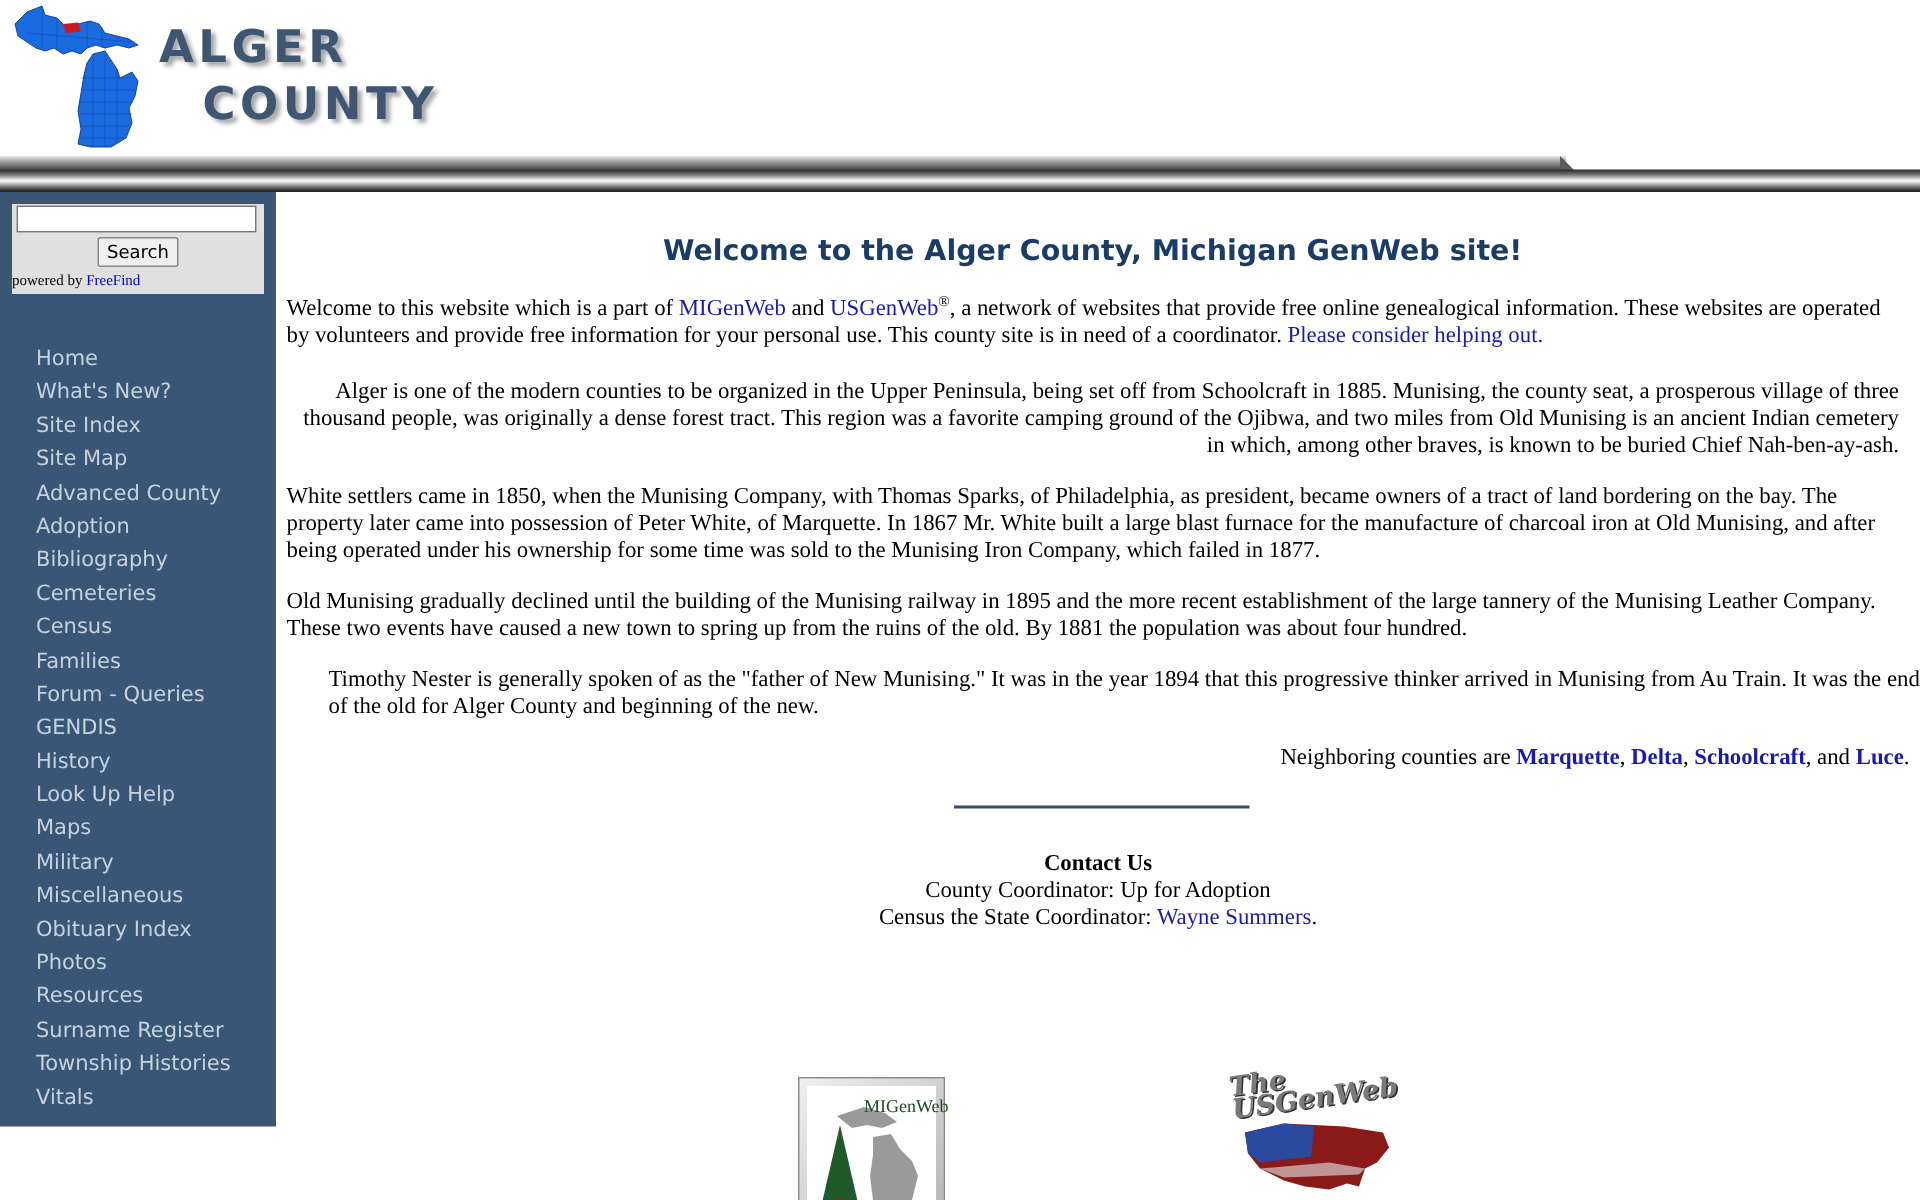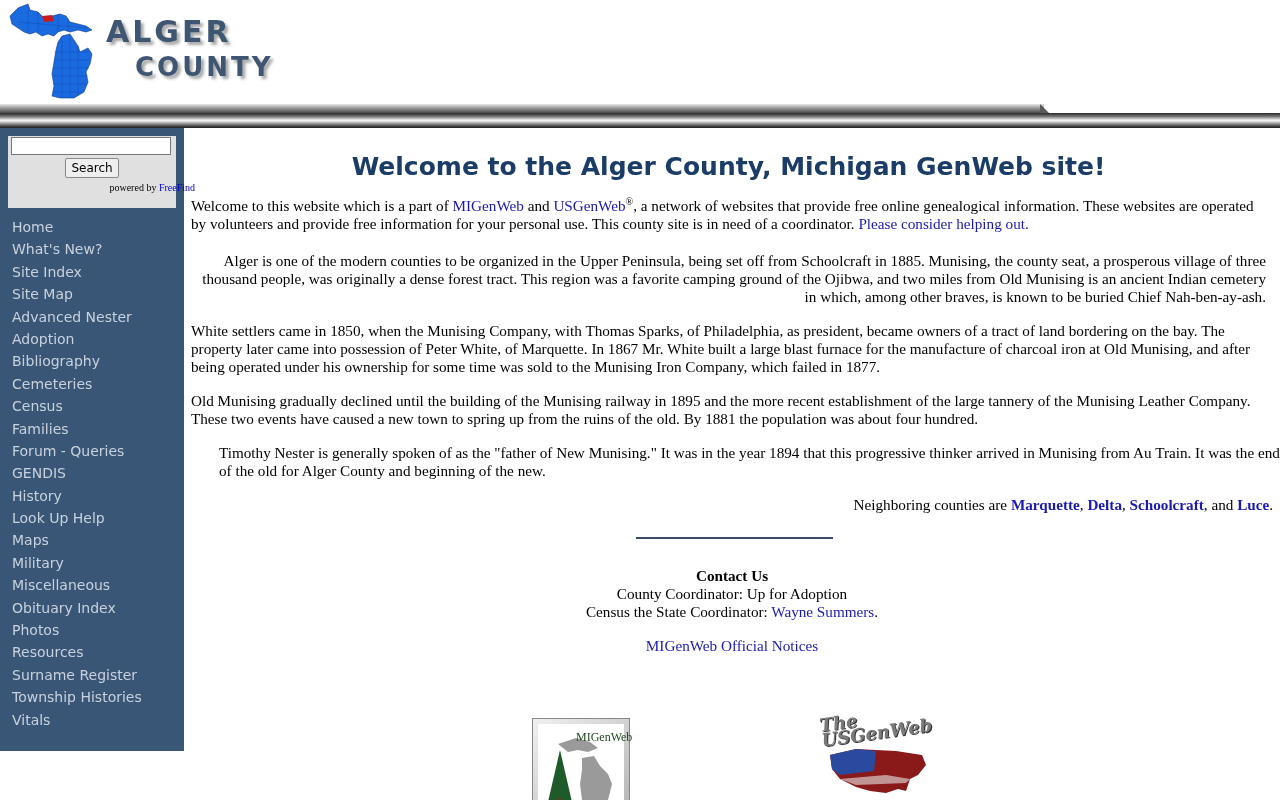--- a/index.html
+++ b/index.html
@@ -3,44 +3,44 @@
 <meta charset="utf-8">
 <style>
   html, body { margin: 0; padding: 0; background: #ffffff; }
   body { width: 1280px; height: 800px; overflow: hidden; position: relative; font-family: "Liberation Serif", serif; }
 
   
   .header { position: absolute; left: 0; top: 0; width: 1088px; height: 104px; background: #fff; }
   .logo-map { position: absolute; left: 8px; top: 2px; width: 90px; height: 98px; }
   .logo-text { position: absolute; font-family: "DejaVu Sans", sans-serif; font-weight: bold; color: #3e5672; letter-spacing: 3px; text-shadow: 3px 3px 3px #a8a8a8; }
   .logo-text.alger { left: 106px; top: 14px; font-size: 30px; }
-  .logo-text.county { left: 135px; top: 52px; font-size: 26px; }
+  .logo-text.county { left: 135px; top: 52px; font-size: 30px; }
 
   
   .bar-top { position: absolute; left: 0; top: 104px; width: 1044px; height: 10px;
     background: linear-gradient(#e8e8e8, #9a9a9a 40%, #3a3a3a); }
   .bar-slant { position: absolute; left: 1040px; top: 104px; width: 0; height: 0;
     border-left: 10px solid #5a5a5a; border-top: 10px solid transparent; }
   .bar-main { position: absolute; left: 0; top: 113px; width: 1280px; height: 15px;
     background: linear-gradient(#2a2a2a 0%, #707070 22%, #e8e8e8 45%, #f6f6f6 52%, #9a9a9a 70%, #333 92%, #222 100%); }
 
   
   .sidebar { position: absolute; left: 0; top: 128px; width: 184px; height: 623px; background: #3a5676; }
-  .search-box { position: absolute; left: 8px; top: 8px; width: 168px; height: 72px; background: #e0e0e0; }
+  .search-box { position: absolute; left: 8px; top: 8px; width: 168px; height: 60px; background: #e0e0e0; }
   .search-input { position: absolute; left: 3px; top: 1px; width: 160px; height: 18px; border: 1px solid #777; background: #fff; box-sizing: border-box; padding: 0; }
   .search-btn { position: absolute; left: 57px; top: 22px; width: 54px; height: 20px; border: 1px solid #888; border-radius: 2px; background: #efefef; font-family: "DejaVu Sans", sans-serif; font-size: 12px; color: #000; padding: 0; }
-  .powered { position: absolute; left: 0; top: 46px; width: 168px; text-align: right; font-size: 10px; color: #000; padding-left: 19px; }
+  .powered { position: absolute; left: 0; top: 46px; width: 168px; text-align: left; font-size: 10px; color: #000; }
   .powered a { color: #0000cc; text-decoration: none; }
-  .nav { position: absolute; left: 8px; top: 85px; margin: 4px; padding: 0; list-style: none; }
+  .nav { position: absolute; left: 8px; top: 85px; margin: 16px; padding: 0; list-style: none; }
   .nav li { height: 22.4px; line-height: 20px; font-family: "DejaVu Sans", sans-serif; font-size: 14px; }
   .nav a { color: #c8d2de; text-decoration: none; }
 
   
   .main { position: absolute; left: 191px; top: 128px; width: 1075px; }
-  .title { text-align: center; margin: 26px 0 0 0; font-family: "DejaVu Sans", sans-serif; font-weight: bold; font-size: 25px; color: #1a3c66; height: 26px; line-height: 26px; }
+  .title { text-align: center; margin: 26px 0 0 0; font-family: "DejaVu Sans", sans-serif; font-weight: bold; font-size: 19px; color: #1a3c66; height: 26px; line-height: 26px; }
   p { margin: 0; font-size: 15.2px; line-height: 18px; color: #000; }
   a.lnk { color: #1a1ab0; text-decoration: none; }
   .p1 { position: absolute; top: 69px; width: 1075px; }
   .p2 { position: absolute; top: 124px; width: 1075px; text-align: right; }
   .p3 { position: absolute; top: 194px; width: 1075px; }
   .p4 { position: absolute; top: 264px; width: 1075px; }
   .p5 { position: absolute; top: 316px; width: 1075px; margin-left: 28px; }
   .center { position: absolute; width: 1082px; left: 0; text-align: center; }
   .neighbors { top: 368px; text-align: right; }
   .neighbors a { font-weight: bold; }
@@ -99,21 +99,21 @@
     <div class="powered">
       <span>powered by</span>
       <a href="#">FreeFind</a>
     </div>
   </div>
   <ul class="nav">
     <li><a href="#">Home</a></li>
     <li><a href="#">What's New?</a></li>
     <li><a href="#">Site Index</a></li>
     <li><a href="#">Site Map</a></li>
-    <li><a href="#">Advanced Nester</a></li>
+    <li><a href="#">Advanced County</a></li>
     <li><a href="#">Adoption</a></li>
     <li><a href="#">Bibliography</a></li>
     <li><a href="#">Cemeteries</a></li>
     <li><a href="#">Census</a></li>
     <li><a href="#">Families</a></li>
     <li><a href="#">Forum - Queries</a></li>
     <li><a href="#">GENDIS</a></li>
     <li><a href="#">History</a></li>
     <li><a href="#">Look Up Help</a></li>
     <li><a href="#">Maps</a></li>
@@ -141,21 +141,20 @@
   <p class="center neighbors"><span>Neighboring counties are </span><a href="#" class="lnk">Marquette</a><span>, </span><a href="#" class="lnk">Delta</a><span>, </span><a href="#" class="lnk">Schoolcraft</a><span>, and </span><a href="#" class="lnk">Luce</a><span>.</span></p>
 
   <div class="divider"></div>
 
   <p class="center contact">
     <b>Contact Us</b><br>
     <span>County Coordinator: Up for Adoption</span><br>
     <span>Census the State Coordinator: </span><a href="#" class="lnk">Wayne Summers</a><span>.</span>
   </p>
 
-  <p class="center notices"><a href="#" class="lnk">MIGenWeb Official Notices</a></p>
 
 </div>
 
 <div class="badge-mi">
   <div class="badge-mi-inner">
     <svg width="86" height="80" viewBox="0 0 86 80">
       <path d="M20 20 L38 14 L52 18 L60 24 L50 28 L40 26 L30 28 Z" fill="#9a9a9a"></path>
       <path d="M44 34 L56 32 L62 42 L70 50 L74 60 L70 76 L52 80 L44 76 L42 60 L44 46 Z" fill="#9a9a9a"></path>
       <polygon points="22,26 34,78 10,78" fill="#1f5a2a"></polygon>
       <rect x="20" y="74" width="4" height="6" fill="#5a3a1a"></rect>

